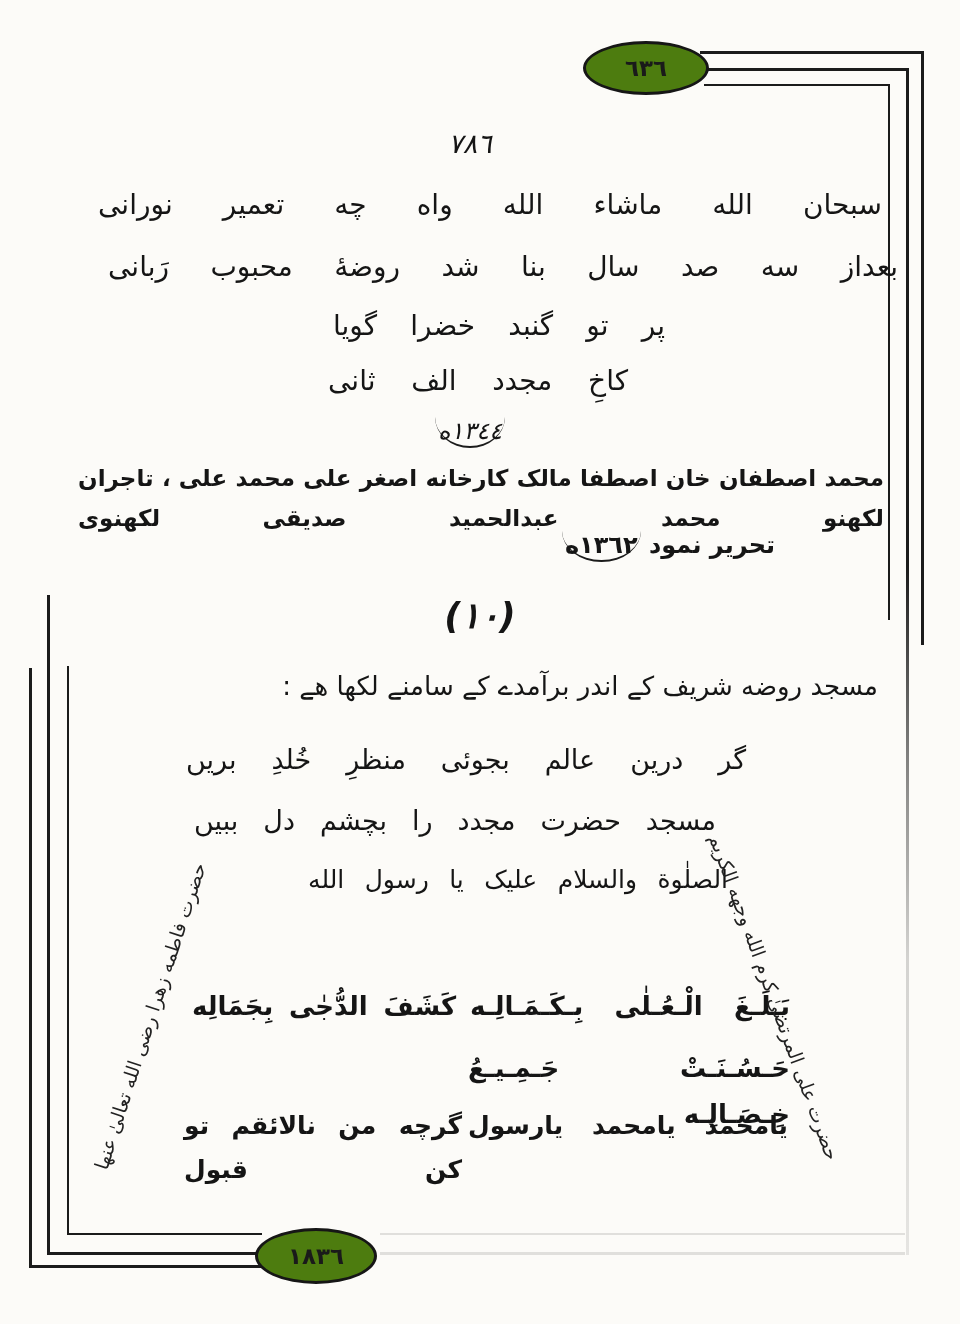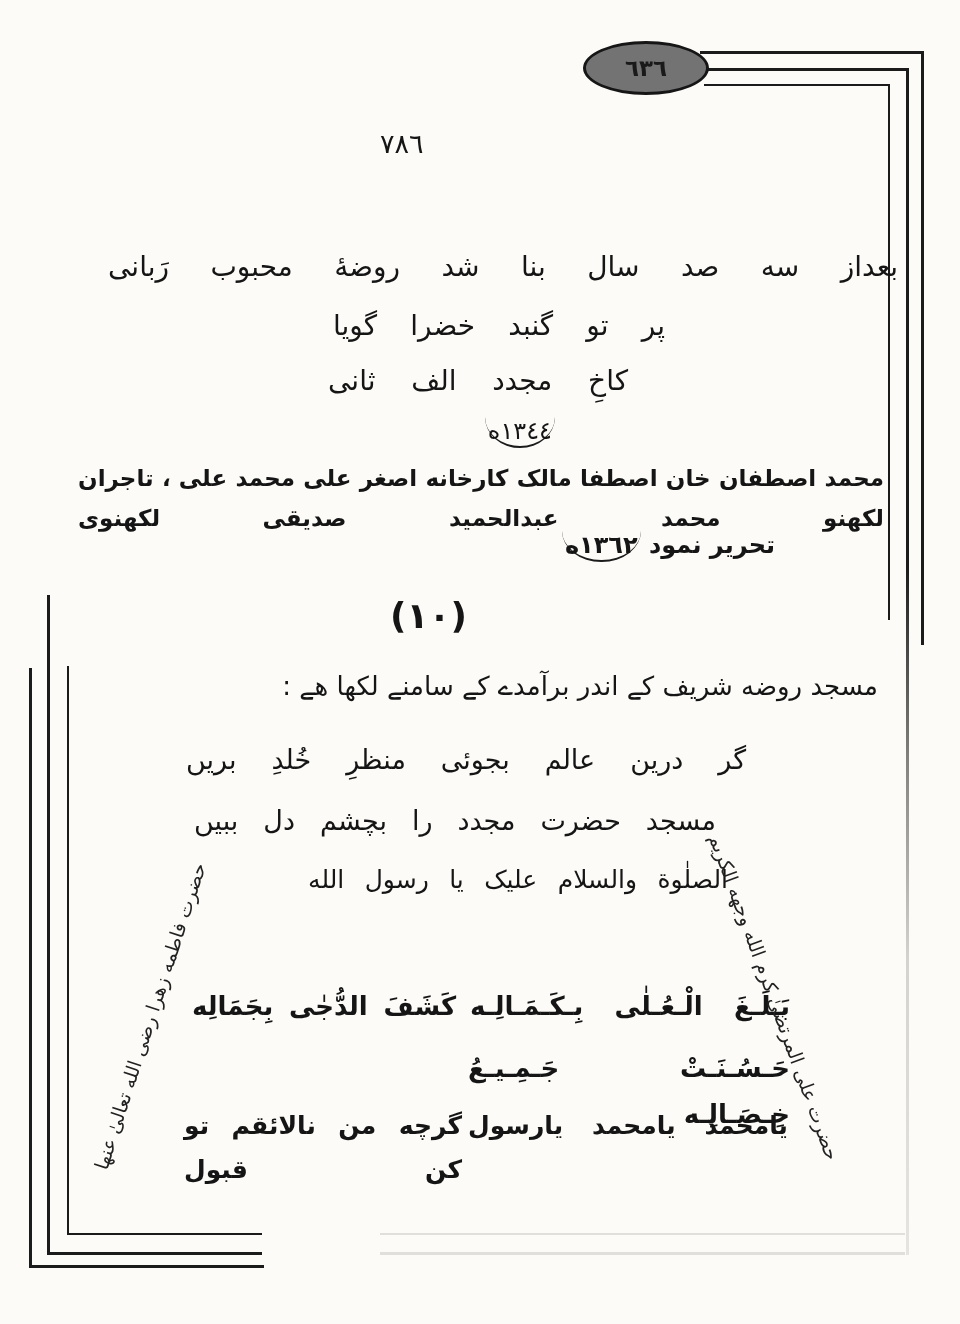--- a/index.html
+++ b/index.html
@@ -12,31 +12,31 @@
     position:relative;width:960px;height:1324px;overflow:hidden;
     background:#fcfbf8;color:#1a1a1a;
   }
   .line{position:absolute;background:#1b1b1b;z-index:1;}
   .line.faint{opacity:.12;}
   .line.fadeDown{
     background:linear-gradient(to bottom,#1b1b1b 0%,#1b1b1b 42%,
       rgba(27,27,27,.55) 58%,rgba(27,27,27,.18) 75%,rgba(27,27,27,.10) 100%);
   }
   .oval{
-    position:absolute;z-index:2;background:#737373;
+    position:absolute;z-index:2;background:#4d7c0f;
     border:3px solid #161616;border-radius:50%;
     display:flex;align-items:center;justify-content:center;
     font-size:23px;font-weight:bold;letter-spacing:2px;
   }
   .urdu{
     position:absolute;direction:rtl;unicode-bidi:plaintext;
     white-space:nowrap;color:#151515;z-index:1;line-height:1.75;
   }
   .just{text-align:justify;text-align-last:justify;white-space:normal;}
-  .center{}
+  .center{text-align:center;font-style:italic;}
   .right{text-align:right;}
   .underyear{border-bottom:2px solid #1b1b1b;border-radius:0 0 60% 60%/0 0 120% 120%;padding:0 3px 1px 3px;}
   .raised{display:inline-block;transform:translateY(-9px);}
   .marginal{
     position:absolute;direction:rtl;white-space:nowrap;text-align:center;
     font-size:19px;color:#222;z-index:1;
   }
 </style>
 </head>
 <body>
@@ -56,23 +56,27 @@
   <div class="line" style="left:67px;top:1233px;width:195px;height:2px;"></div>
   <div class="line" style="left:47px;top:1252px;width:215px;height:3px;"></div>
   <div class="line" style="left:29px;top:1265px;width:235px;height:3px;"></div>
 
   <div class="line faint" style="left:380px;top:1233px;width:525px;height:2px;"></div>
   <div class="line faint" style="left:380px;top:1252px;width:525px;height:3px;"></div>
 
   <div class="oval" style="left:583px;top:41px;width:120px;height:48px;">
     <span>٦٣٦</span>
   </div>
+  <div class="oval" style="left:255px;top:1228px;width:116px;height:50px;">
+    <span>١٨٣٦</span>
+  </div>
 
   <div class="urdu center" style="left:380px;top:120px;width:180px;font-size:27px;">٧٨٦</div>
 
+  <div class="urdu just" style="left:98px;top:180px;width:784px;font-size:28px;">سبحان الله ماشاء الله واه چه تعمیر نورانی</div>
   <div class="urdu just" style="left:108px;top:242px;width:790px;font-size:28px;">بعداز سه صد سال بنا شد روضهٔ محبوب رَبانی</div>
   <div class="urdu just" style="left:333px;top:301px;width:332px;font-size:28px;">پر تو گنبد خضرا گویا</div>
   <div class="urdu just" style="left:328px;top:356px;width:300px;font-size:28px;">کاخِ مجدد الف ثانی</div>
   <div class="urdu center" style="left:385px;top:410px;width:170px;font-size:24px;">
     <span class="underyear">١٣٤٤ه</span>
   </div>
 
   <div class="urdu just" style="left:78px;top:458px;width:806px;font-size:23px;font-weight:bold;">محمد اصطفان خان اصطفا مالک کارخانه اصغر علی محمد علی ، تاجران لکهنو محمد عبدالحمید صدیقی لکهنوی</div>
   <div class="urdu right" style="left:545px;top:524px;width:230px;font-size:24px;font-weight:bold;">
     <span>تحریر نمود</span>

